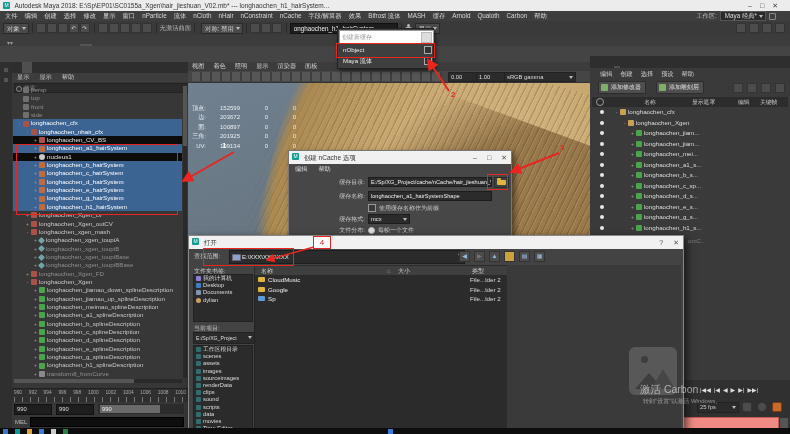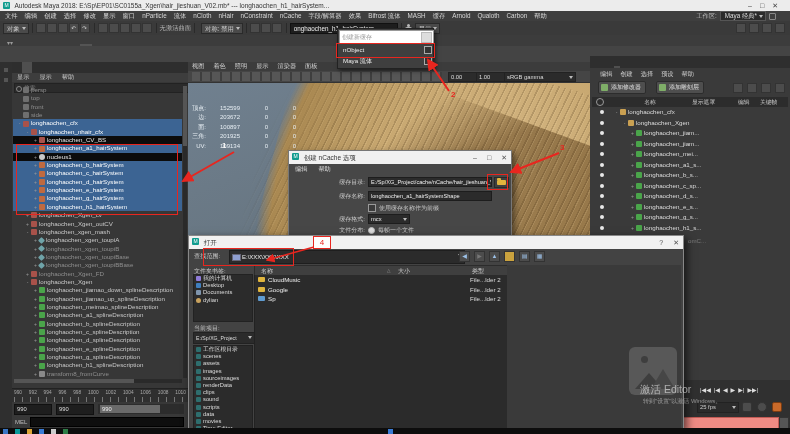--- a/index.html
+++ b/index.html
@@ -934,21 +934,21 @@
   </svg>
   <div class="anno-box" style="left:16px;top:144px;width:160px;height:69px;"></div>
   <div class="anno-box" style="left:336px;top:43px;width:97px;height:13px;"></div>
   <div class="anno-box" style="left:487px;top:174px;width:19px;height:14px;"></div>
   <div class="anno-box" style="left:203px;top:248px;width:89px;height:16px;"></div>
   <span class="anno-num white" style="left:222px;top:141px;">1</span>
   <span class="anno-num" style="left:451px;top:90px;">2</span>
   <span class="anno-num" style="left:560px;top:143px;">3</span>
   <span class="anno-4">4</span>
 
-  <span class="abs watermark">激活 Editor</span>
+  <span class="abs watermark">激活 Carbon</span>
   <span class="abs watermark2">转到"设置"以激活 Windows。</span>
 
   <div class="abs taskbar"></div>
   <span class="tb-ico" style="left:3px;background:#3a76c4;"></span>
   <span class="tb-ico" style="left:15px;background:#0a9a9a;"></span>
   <span class="tb-ico" style="left:27px;background:#dca537;"></span>
   <span class="tb-ico" style="left:39px;background:#3a7bd5;"></span>
   <span class="tb-ico" style="left:51px;background:#cccccc;"></span>
   <span class="tb-ico" style="left:63px;background:#2d7d46;"></span>
   <span class="tb-ico" style="left:388px;background:#3a7bd5;"></span>

